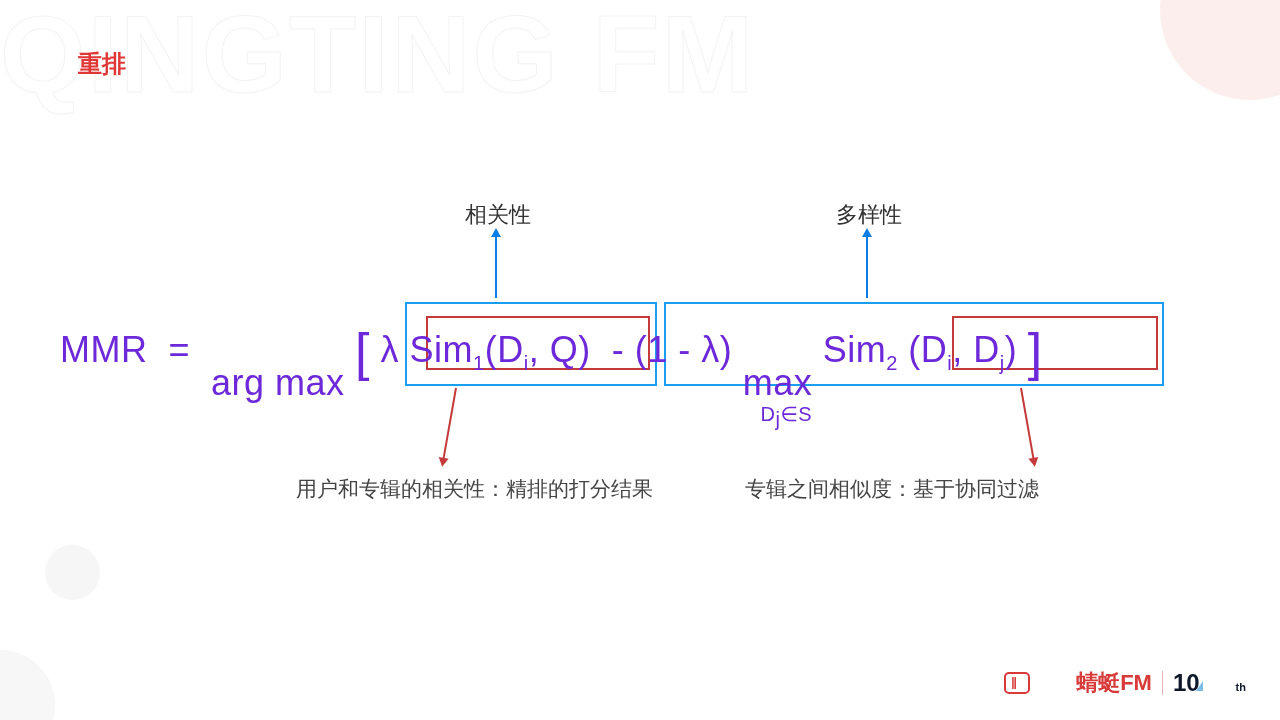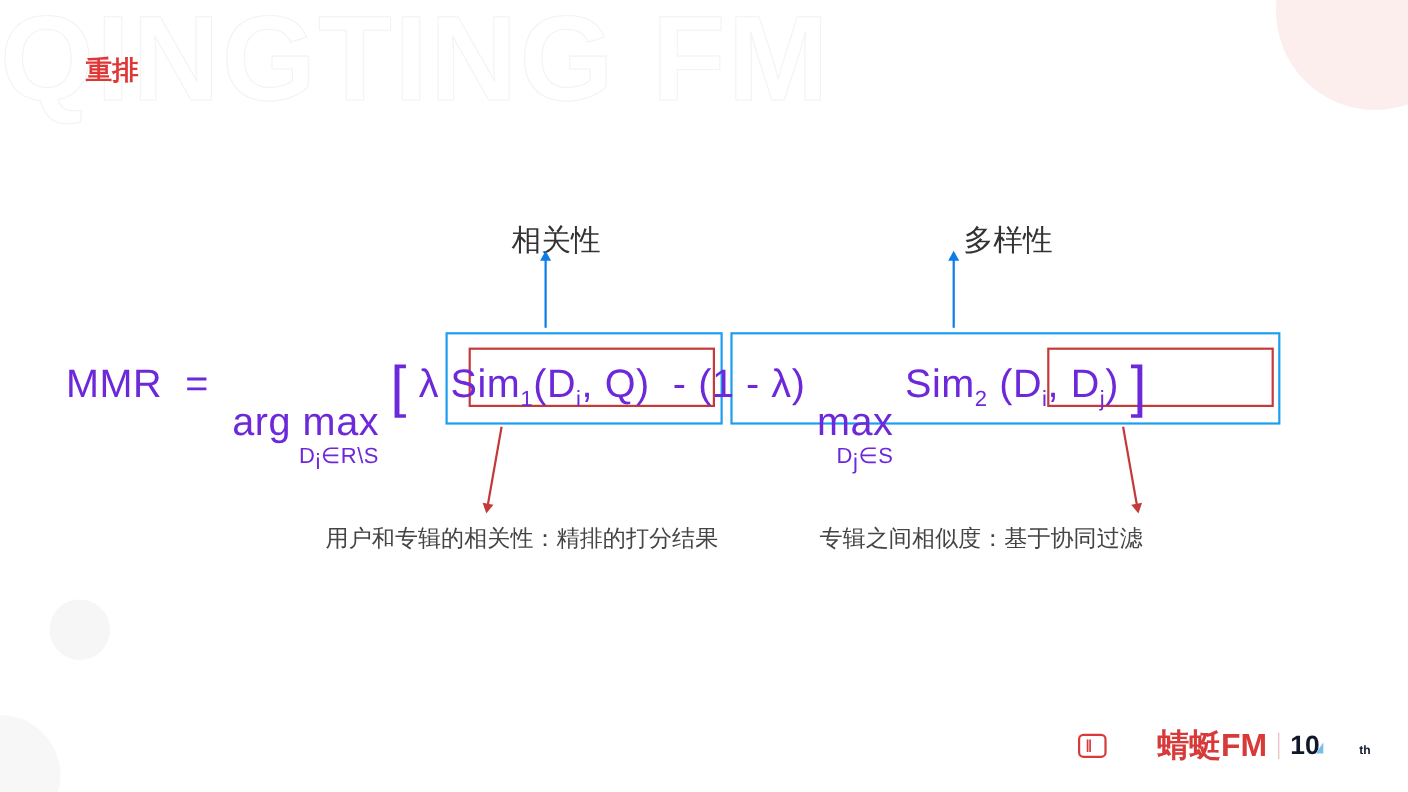--- a/index.html
+++ b/index.html
@@ -44,27 +44,27 @@
   
   .stage {
     position: absolute;
     left: 0; right:0;
     top: 200px;
     height: 340px;
   }
 
   .toplabel {
     position: absolute;
-    font-size: 27px;
+    font-size: 22px;
     color: #333;
     top: 0;
     font-weight: 400;
   }
   .toplabel.l1 { left: 465px; }
-  .toplabel.l2 { left: 836px; margin-left: 40px; }
+  .toplabel.l2 { left: 836px; }
 
   
   .arrow-up {
     position: absolute;
     top: 36px;
     width: 2px;
     height: 62px;
     background: #0a7ee6;
   }
   .arrow-up::before {
@@ -156,21 +156,21 @@
   }
   .footer .brandicon::before {
     content:"||";
     position:absolute;
     color:#d83a3a;
     font-size:12px;
     font-weight:900;
     top:1px; left:5px;
     letter-spacing:-1px;
   }
-  .footer .brandtext { font-size:29px;margin-left:36px; }
+  .footer .brandtext { font-size:22px;margin-left:36px; }
   .footer .sep { width:1px; height:24px; background:#e3b7b7; }
   .footer .tenth { font-size:24px; color:#0f172a; display:flex; align-items:baseline; }
   .footer .tenth .th { font-size:11px; margin-left:1px; margin-top:4px;padding-left:32px; }
   .footer .tenth .tri { display:inline-block; width:0;height:0; border-left:7px solid transparent; border-bottom:10px solid #7bbce8; margin-left:-4px; }
 </style>
 </head>
 <body>
 
 <div class="decor-tr"></div>
 <div class="watermark">QINGTING FM</div>
@@ -191,21 +191,20 @@
   <div class="bluebox b1"></div>
   <div class="bluebox b2"></div>
   <div class="redbox r1"></div>
   <div class="redbox r2"></div>
 
   <div class="eq">
     <span>MMR</span>
     &nbsp;<span>=</span>&nbsp;
     <span class="underwrap">
       <span class="uw-top">arg max</span>
-      <span class="uw-bot">D<sub>i</sub>∈R\S</span>
     </span>
     <span class="bigbr">[</span>
     <span>λ</span>
     <span>Sim</span><sub>1</sub><span>(D<sub>i</sub>, Q)</span>
     &nbsp;<span>- (1 - λ)</span>
     <span class="underwrap">
       <span class="uw-top"> max</span>
       <span class="uw-bot">D<sub>j</sub>∈S</span>
     </span>
     <span>Sim</span><sub>2</sub><span> (D<sub>i</sub>, D<sub>j</sub>)</span>

